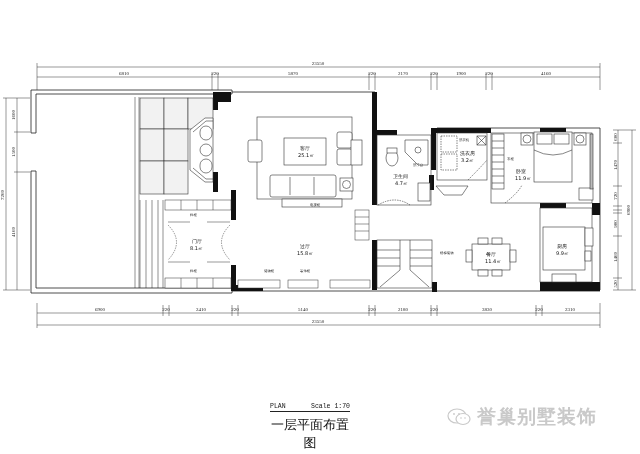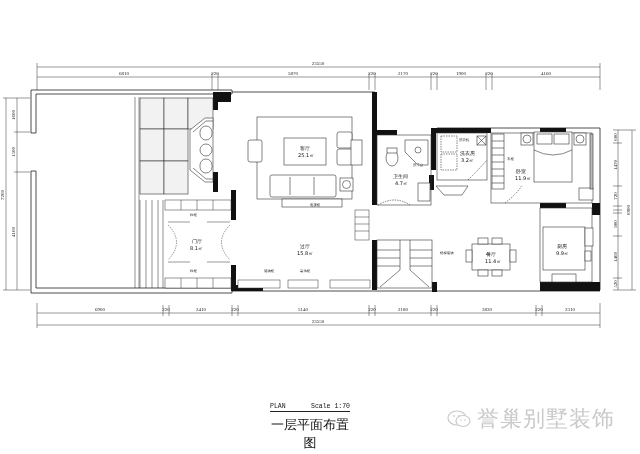--- a/index.html
+++ b/index.html
@@ -4,21 +4,21 @@
 <style>
   html,body{margin:0;padding:0;background:#ffffff;}
   body{width:640px;height:454px;position:relative;overflow:hidden;font-family:"DejaVu Serif","Liberation Serif",serif;}
   #plan{position:absolute;left:0;top:0;width:640px;height:454px;}
   .dimtxt{font-family:"Liberation Serif",serif;font-size:5px;fill:#222;}
   .roomtxt{font-family:"DejaVu Sans",sans-serif;font-size:5px;fill:#111;}
   .smalltxt{font-family:"DejaVu Sans",sans-serif;font-size:3.4px;fill:#222;}
   .caption{position:absolute;left:270px;top:403px;width:80px;font-family:"Liberation Mono",monospace;font-size:6.5px;color:#111;}
   .caption .row1{display:flex;justify-content:space-between;border-bottom:0.8px solid #222;padding-bottom:1px;}
   .caption .row2{text-align:center;font-family:"DejaVu Serif",serif;font-size:13px;margin-top:4px;}
-  .watermark{position:absolute;left:447px;top:404px;display:flex;align-items:center;gap:4px;color:#c9c9c9;font-family:"DejaVu Sans",sans-serif;font-size:22px;letter-spacing:1px;}
+  .watermark{position:absolute;left:447px;top:404px;display:flex;align-items:center;gap:4px;color:#c9c9c9;font-family:"DejaVu Sans",sans-serif;font-size:19px;letter-spacing:1px;font-weight:bold;}
   .wm-icon{width:26px;height:20px;}
 </style>
 </head>
 <body>
 
 <svg id="plan" viewBox="0 0 640 454" xmlns="http://www.w3.org/2000/svg">
 
   <g stroke="#333" stroke-width="0.5" fill="none">
     <line x1="37" y1="67" x2="600" y2="67"></line>
     <line x1="37" y1="77" x2="600" y2="77"></line>

